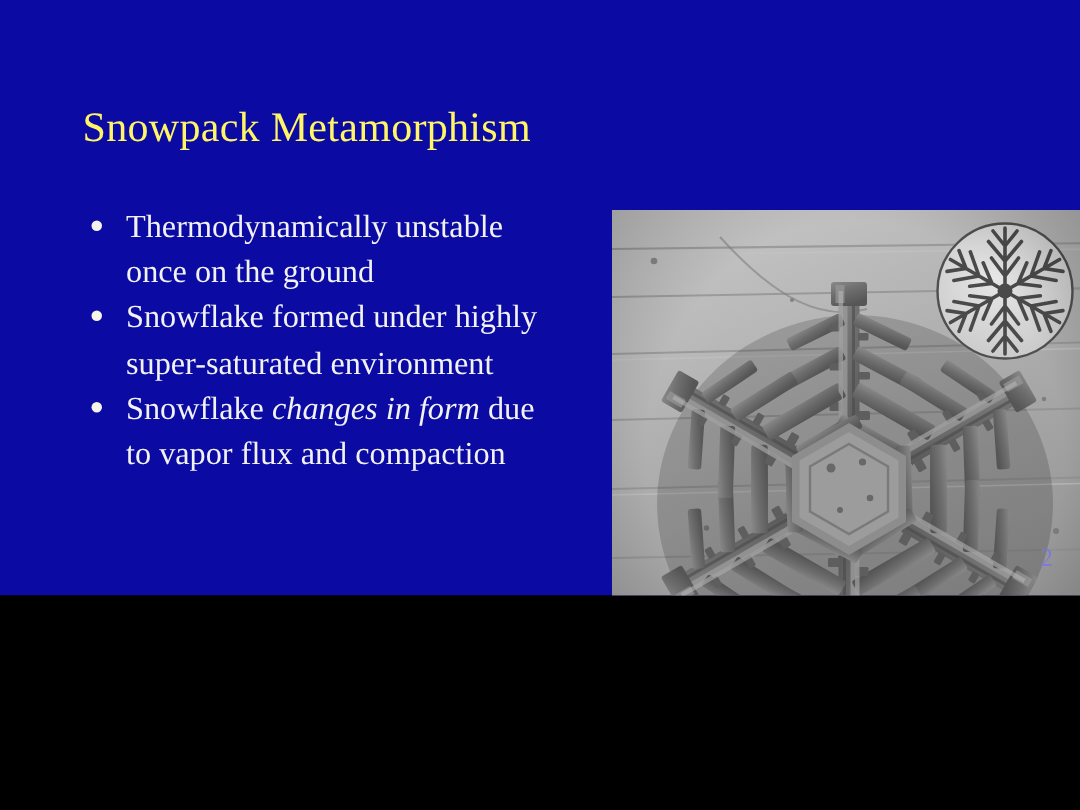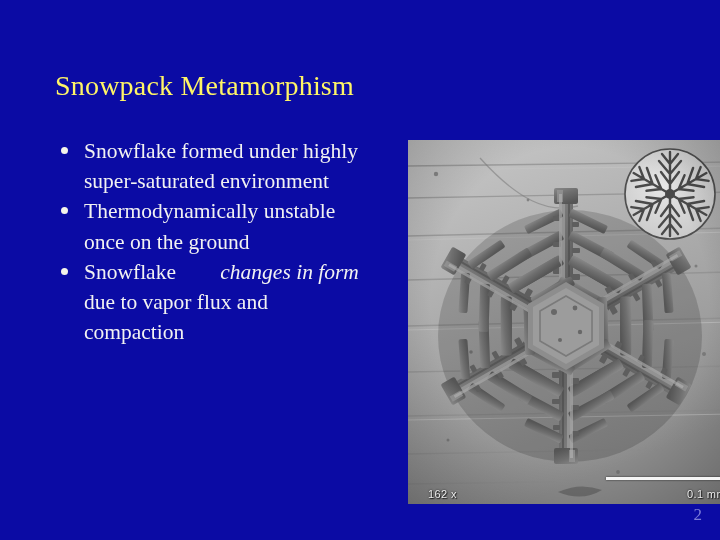--- a/index.html
+++ b/index.html
@@ -4,21 +4,21 @@
 <title>Snowpack Metamorphism</title>
 <style>
   html, body {
     margin: 0;
     padding: 0;
     background: #000;
   }
   #slide {
     position: relative;
     width: 720px;
-    height: 540px;
+    height: 397px;
     background: #0B0BA4;
     overflow: hidden;
     font-family: "Liberation Serif", "DejaVu Serif", serif;
   }
 
   
   #slide-title {
     position: absolute;
     left: 55px;
     top: 50px;
@@ -56,21 +56,20 @@
     width: 7px;
     height: 7px;
     border-radius: 50%;
     background: #F4F4EA;
   }
   .bullet-text {
     display: block;
   }
   .bullet-text .em {
     font-style: italic;
-    margin-left: 39px;
   }
 
   
   #micrograph {
     position: absolute;
     left: 368px;
     top: 124px;
     width: 324px;
     height: 364px;
     overflow: hidden;
@@ -122,26 +121,26 @@
 <body>
 
 <div id="slide">
 
   <h1 id="slide-title">Snowpack Metamorphism</h1>
 
   <ul id="bullet-list">
 
     <li class="bullet-item">
       <span class="bullet-marker"></span>
-      <span class="bullet-text">Snowflake formed under highly super-saturated environment</span>
+      <span class="bullet-text">Thermodynamically unstable once on the ground</span>
     </li>
 
     <li class="bullet-item">
       <span class="bullet-marker"></span>
-      <span class="bullet-text">Thermodynamically unstable once on the ground</span>
+      <span class="bullet-text">Snowflake formed under highly super-saturated environment</span>
     </li>
 
     <li class="bullet-item">
       <span class="bullet-marker"></span>
       <span class="bullet-text">
         <span>Snowflake </span><span class="em">changes in form</span><span> due to vapor flux and compaction</span>
       </span>
     </li>
 
   </ul>

